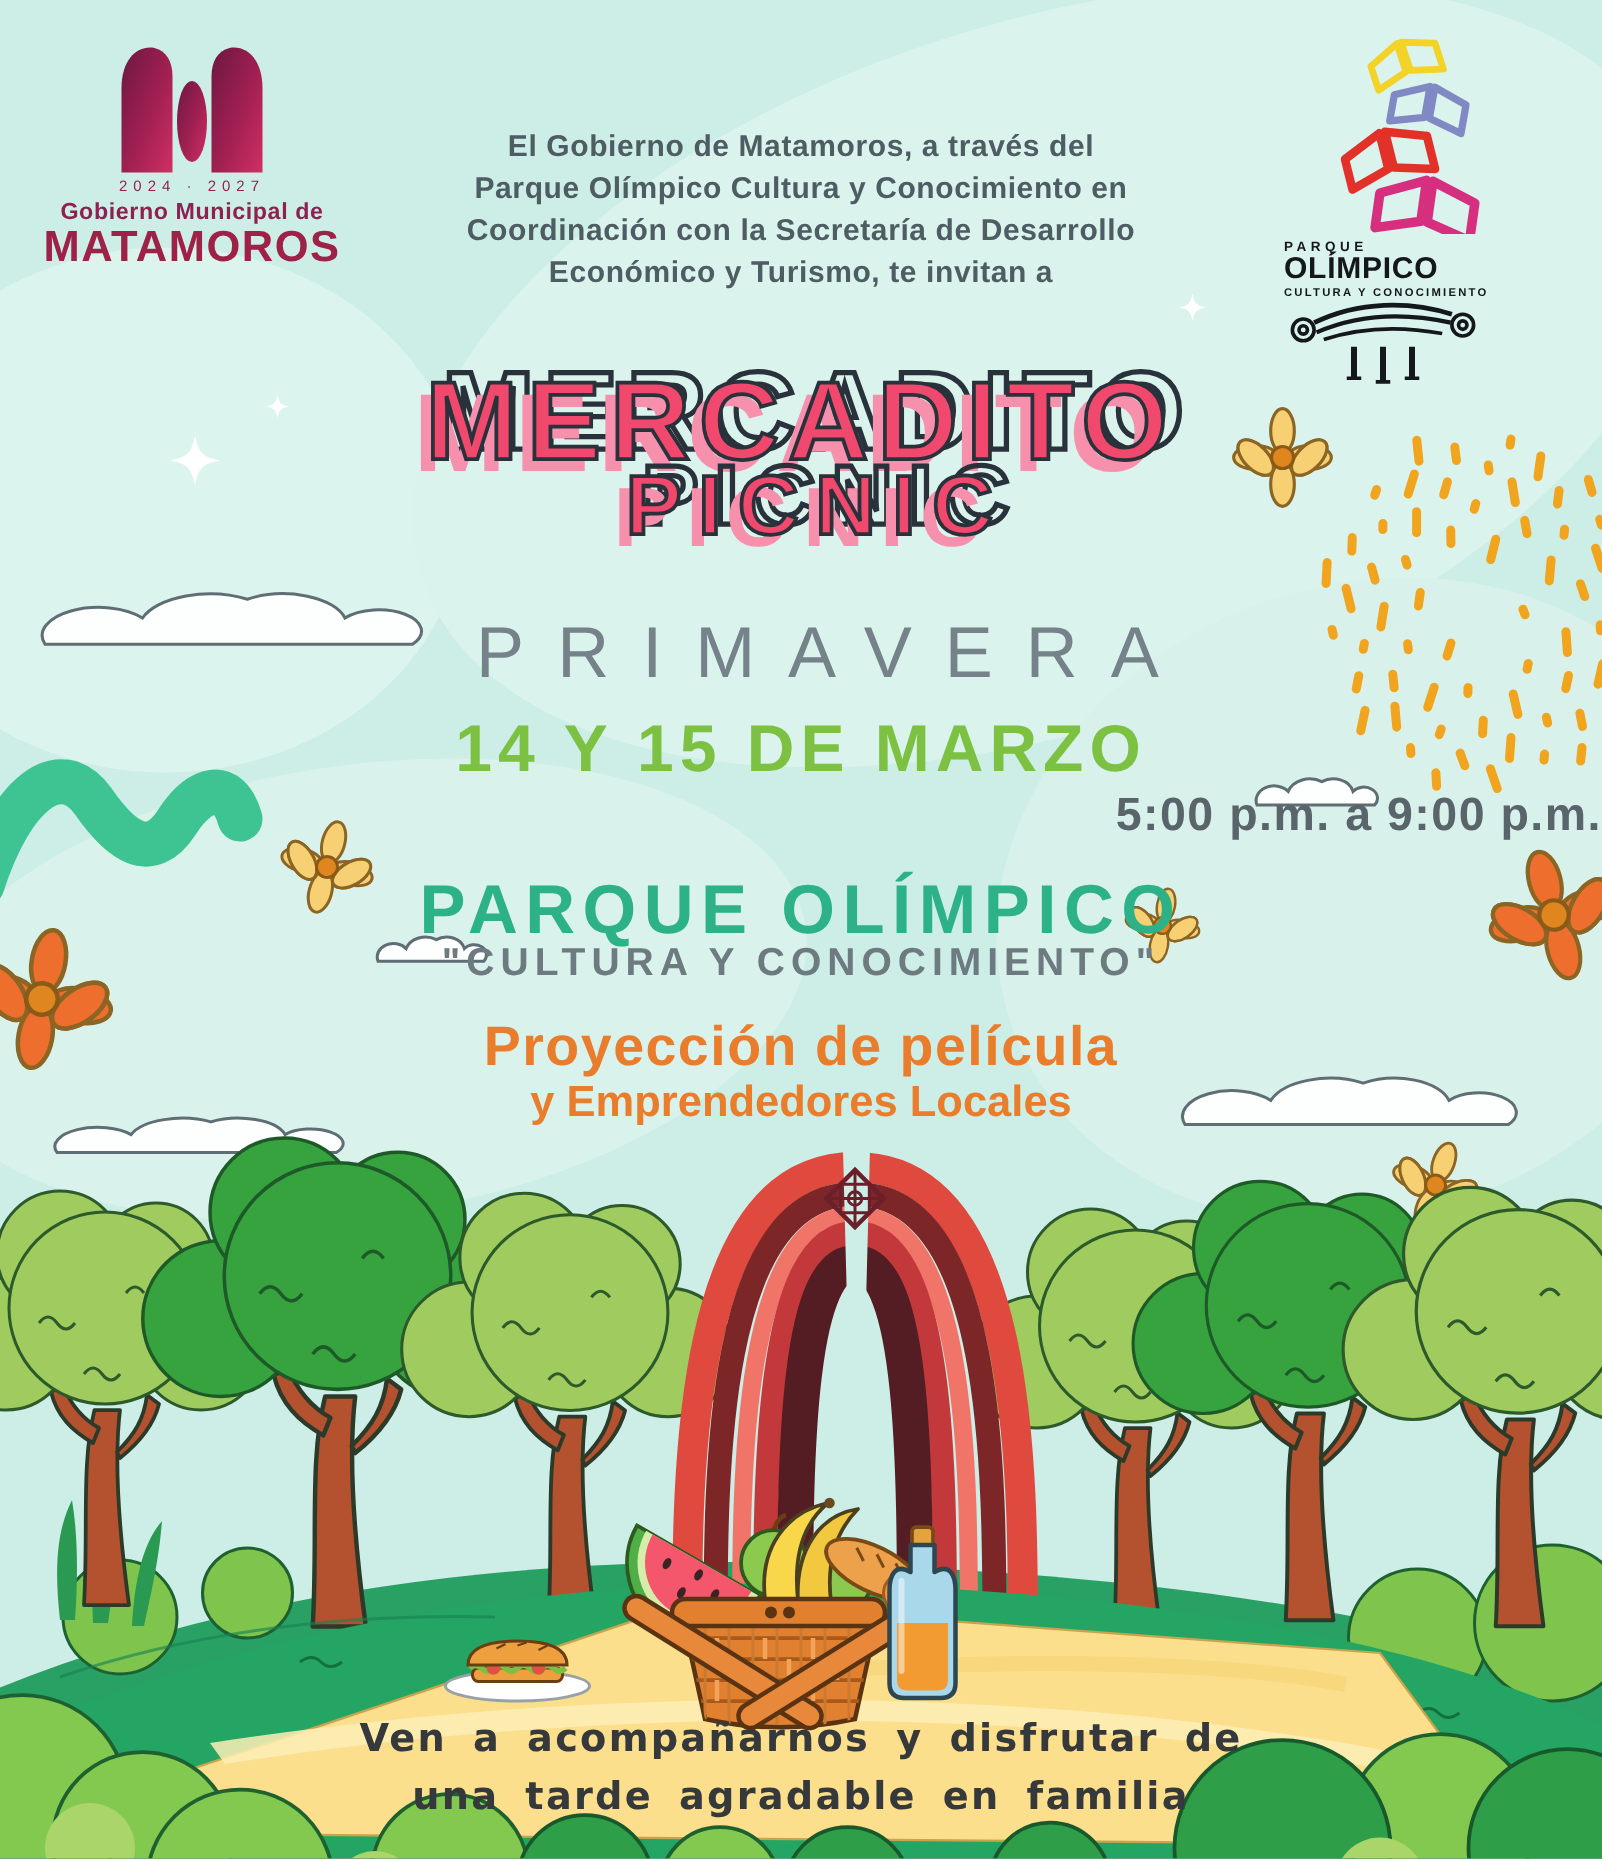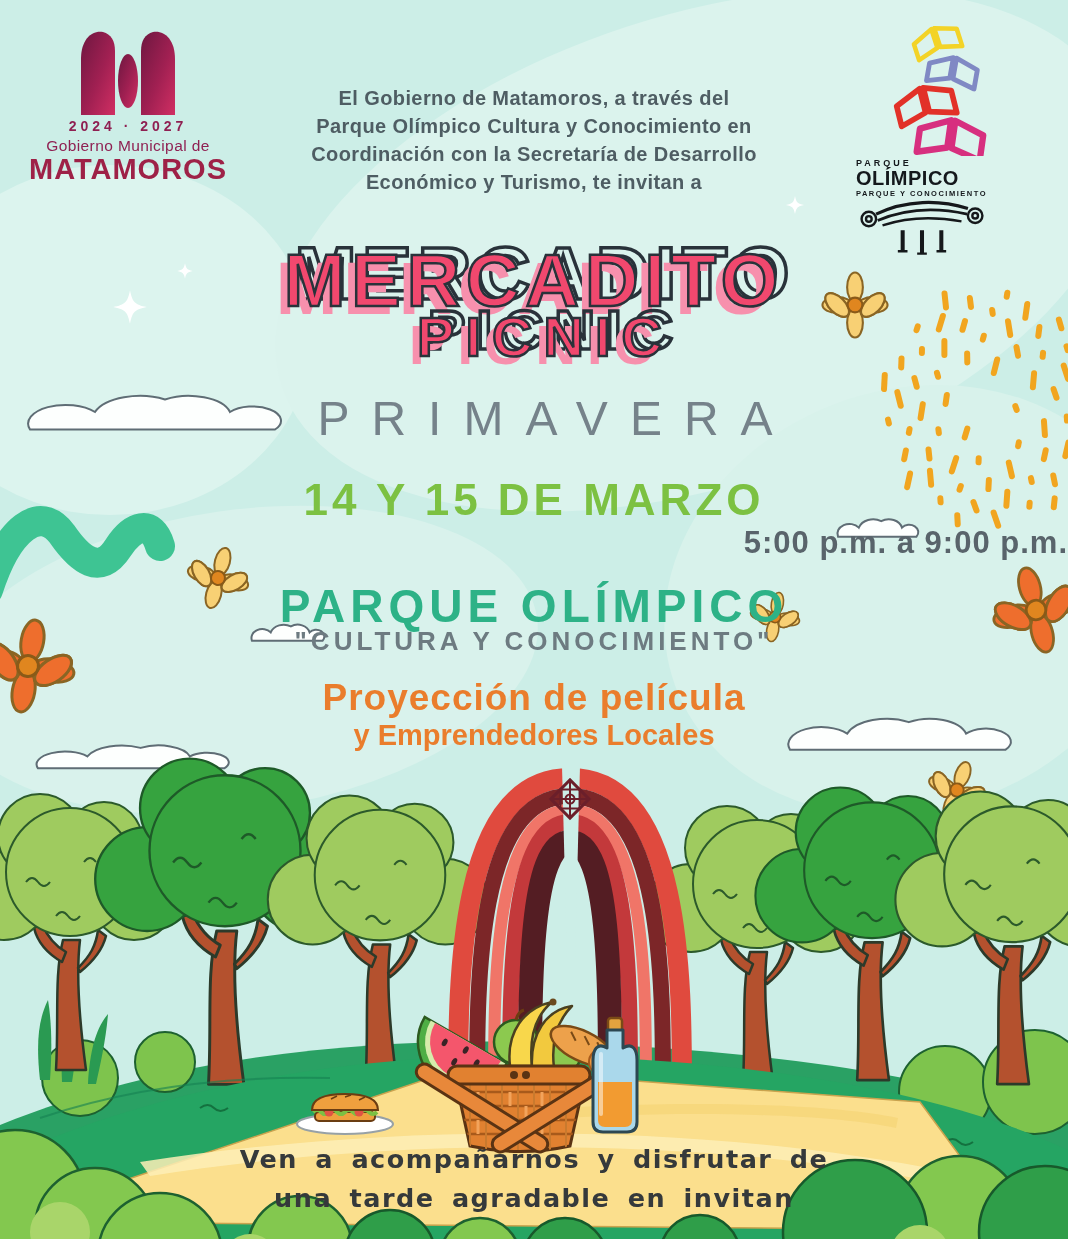--- a/index.html
+++ b/index.html
@@ -3,38 +3,38 @@
 <meta charset="utf-8">
 <style>
   html,body{margin:0;padding:0;background:#3b3f42;}
   .poster{position:relative;width:1068px;height:1239px;margin:0 auto;overflow:hidden;
     background:#cceee7;font-family:"Liberation Sans","DejaVu Sans",sans-serif;}
   .scene{position:absolute;inset:0;}
   .txt{position:absolute;left:0;right:0;margin:0;text-align:center;}
 
   
   .muni-logo{position:absolute;left:26px;top:24px;width:204px;text-align:center;color:#8f2052;}
-  .muni-term{font-size:14px;font-weight:700;letter-spacing:4px;margin-top:-4px;}
-  .muni-line1{font-size:15.5px;font-weight:400;letter-spacing:.4px;margin-top:3px;}
+  .muni-term{font-size:10px;font-weight:400;letter-spacing:4px;margin-top:-4px;}
+  .muni-line1{font-size:15.5px;font-weight:700;letter-spacing:.4px;margin-top:3px;}
   .muni-name{font-size:29px;font-weight:800;letter-spacing:1px;line-height:1.02;color:#9e2147;}
   .park-logo{position:absolute;left:856px;top:16px;width:184px;color:#14181c;}
   .park-overline{font-size:9px;font-weight:700;letter-spacing:3px;margin-top:-2px;}
   .park-name{font-size:20px;font-weight:800;letter-spacing:.5px;line-height:1.05;}
   .park-tag{font-size:7.5px;font-weight:700;letter-spacing:1.5px;}
 
   .invitation{top:84px;font-size:20px;line-height:28px;font-weight:700;color:#4e5d63;letter-spacing:.4px;}
 
   .title-line{position:absolute;left:0;right:0;text-align:center;font-weight:800;line-height:1;}
   .title-line .ghost{position:absolute;left:0;right:0;top:0;color:transparent;
     -webkit-text-stroke:3.5px #29323a;transform:translate(11px,-7px);}
   .title-line .main{position:relative;color:#f1486e;-webkit-text-stroke:2.5px #29323a;
     text-shadow:-8px 8px 0 #f790ad;}
   .word1{top:244px;font-size:74px;letter-spacing:6px;}
   .word2{top:309px;font-size:56px;letter-spacing:11px;margin-left:22px;}
-  .season{top:391px;font-size:48px;font-weight:400;letter-spacing:22px;color:#75828a;padding-left:44px;}
+  .season{top:408px;font-size:48px;font-weight:400;letter-spacing:22px;color:#75828a;padding-left:44px;}
 
   .dates{top:475px;font-size:44px;font-weight:800;color:#7cc142;letter-spacing:4px;}
   .hours{top:525px;font-size:31px;font-weight:700;color:#59646b;letter-spacing:1px;text-align:right;}
   .venue{top:579px;font-size:46px;font-weight:800;color:#2db287;letter-spacing:5px;}
   .venue-quote{top:626px;font-size:26px;font-weight:700;color:#6d7b81;letter-spacing:4px;}
   .feature1{top:677px;font-size:37px;font-weight:700;color:#ea7d2c;letter-spacing:1px;}
   .feature2{top:719px;font-size:29px;font-weight:700;color:#ea7d2c;}
 
   .footer-msg{top:1140px;font-size:25.5px;font-weight:800;color:#35393b;
     letter-spacing:1.5px;word-spacing:7px;line-height:39px;
@@ -360,21 +360,21 @@
         <g stroke="#e23128" transform="translate(6,82) rotate(-14)">
           <path d="M-30,-2 L-2,-14 L-2,12 L-30,20 Z M2,-14 L30,-4 L30,20 L2,12 Z"></path>
           </g>
         <g stroke="#d72f7f" transform="translate(34,118) rotate(8) scale(1.12)">
           <path d="M-30,-2 L-2,-14 L-2,12 L-30,20 Z M2,-14 L30,-4 L30,20 L2,12 Z"></path>
           </g>
       </g>
     </svg>
     <div class="park-overline">PARQUE</div>
     <div class="park-name">OLÍMPICO</div>
-    <div class="park-tag">PARQUE Y CONOCIMIENTO</div>
+    <div class="park-tag">CULTURA Y CONOCIMIENTO</div>
     <svg width="132" height="58" viewBox="0 0 160 72">
       <g fill="none" stroke="#15181b">
         <circle cx="14" cy="26" r="9" stroke-width="3"></circle>
           <circle cx="14" cy="26" r="3.5" stroke-width="3"></circle>
         <circle cx="146" cy="22" r="9" stroke-width="3"></circle>
           <circle cx="146" cy="22" r="3.5" stroke-width="3"></circle>
         <path d="M23,20 C60,2 102,2 137,13" stroke-width="4"></path>
         <path d="M25,28 C62,12 100,12 136,20" stroke-width="3.5"></path>
         <path d="M31,34 C64,23 96,23 129,29" stroke-width="3"></path>
         <path d="M56,40 V66 M80,40 V69 M104,40 V66" stroke-width="5"></path>
@@ -402,15 +402,15 @@
 
   <div class="txt dates">14 Y 15 DE MARZO</div>
   <div class="txt hours">5:00 p.m. a 9:00 p.m.</div>
   <div class="txt venue">PARQUE OLÍMPICO</div>
   <div class="txt venue-quote">"CULTURA Y CONOCIMIENTO"</div>
   <div class="txt feature1">Proyección de película</div>
   <div class="txt feature2">y Emprendedores Locales</div>
 
   <p class="txt footer-msg">
     <span>Ven a acompañarnos y disfrutar de</span><br>
-    <span>una tarde agradable en invitan</span>
+    <span>una tarde agradable en familia</span>
   </p>
 </div>
 
 </body></html>

